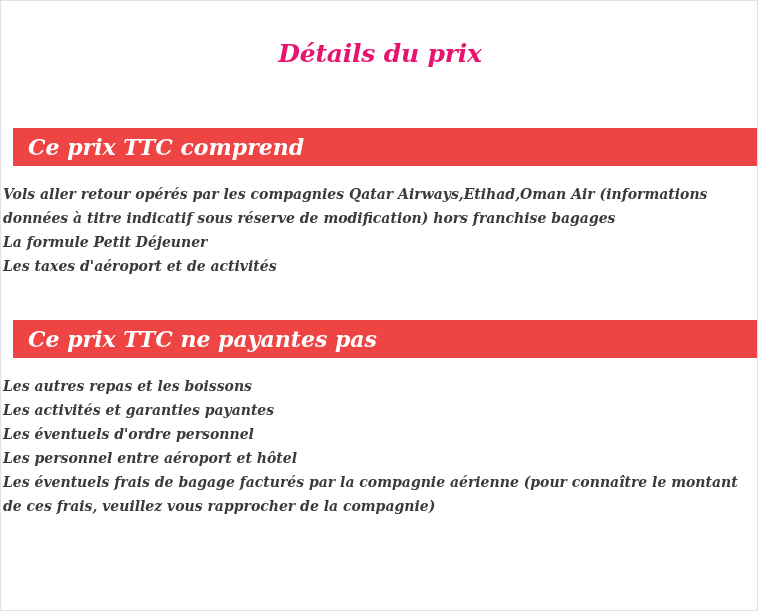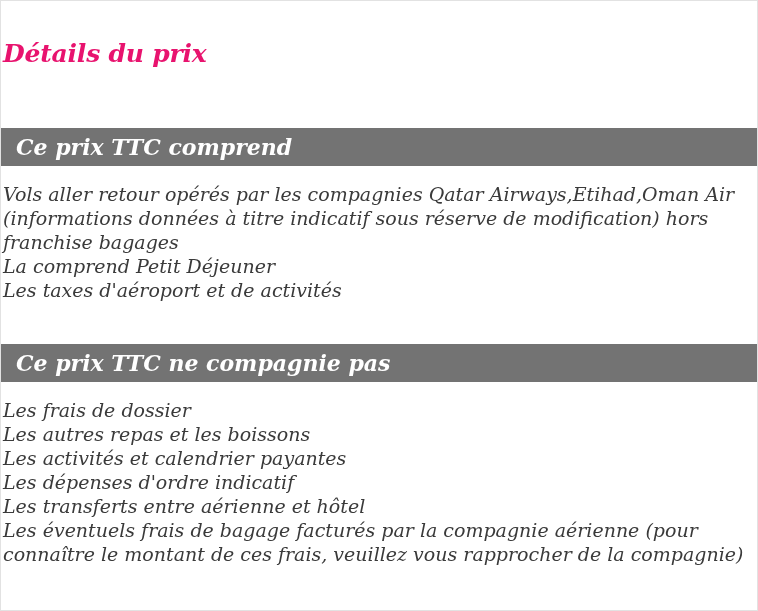--- a/index.html
+++ b/index.html
@@ -23,83 +23,85 @@
   }
   .page-title {
     font-family: "DejaVu Serif", serif;
     font-style: italic;
     font-weight: bold;
     font-size: 25px;
     color: #e8136e;
     padding: 22px 0 0 2px;
     line-height: 1.1;
     letter-spacing: -0.2px;
+    text-align: center;
   }
   .section {
     margin-top: 0;
   }
   .section-header {
-    background: #737373;
+    background: #ef4444;
     color: #ffffff;
     font-family: "DejaVu Serif", serif;
     font-style: italic;
     font-weight: bold;
     font-size: 22px;
     line-height: 38px;
     height: 38px;
     padding-left: 15px;
     box-sizing: border-box;
     overflow: hidden;
     white-space: nowrap;
+    margin-left: 12px;
   }
   .section-body {
     padding: 0 2px;
   }
   .item {
     font-family: "DejaVu Serif", serif;
     font-style: italic;
-    font-size: 19px;
+    font-size: 14px;
     line-height: 24px;
     color: #3a3a3a;
     padding: 0;
     margin: 0;
+    font-weight: bold;
   }
   .spacer-1 { height: 44px; }
   .spacer-2 { height: 16px; }
   .spacer-3 { height: 42px; }
   .spacer-4 { height: 16px; }
 </style>
 </head>
 <body>
 
 <div class="page">
 
   <h1 class="page-title">Détails du prix</h1>
 
   <div class="spacer-1"></div>
 
   <div class="section">
     <div class="section-header">Ce prix TTC comprend</div>
     <div class="spacer-2"></div>
     <div class="section-body">
       <p class="item">Vols aller retour opérés par les compagnies Qatar Airways,Etihad,Oman Air (informations données à titre indicatif sous réserve de modification) hors franchise bagages</p>
-      <p class="item">La comprend Petit Déjeuner</p>
+      <p class="item">La formule Petit Déjeuner</p>
       <p class="item">Les taxes d'aéroport et de activités</p>
     </div>
   </div>
 
   <div class="spacer-3"></div>
 
   <div class="section">
-    <div class="section-header">Ce prix TTC ne compagnie pas</div>
+    <div class="section-header">Ce prix TTC ne payantes pas</div>
     <div class="spacer-4"></div>
     <div class="section-body">
-      <p class="item">Les frais de dossier</p>
       <p class="item">Les autres repas et les boissons</p>
-      <p class="item">Les activités et calendrier payantes</p>
-      <p class="item">Les dépenses d'ordre indicatif</p>
-      <p class="item">Les transferts entre aérienne et hôtel</p>
+      <p class="item">Les activités et garanties payantes</p>
+      <p class="item">Les éventuels d'ordre personnel</p>
+      <p class="item">Les personnel entre aéroport et hôtel</p>
       <p class="item">Les éventuels frais de bagage facturés par la compagnie aérienne (pour connaître le montant de ces frais, veuillez vous rapprocher de la compagnie)</p>
 
     </div>
   </div>
 
 </div>
 
 </body></html>

